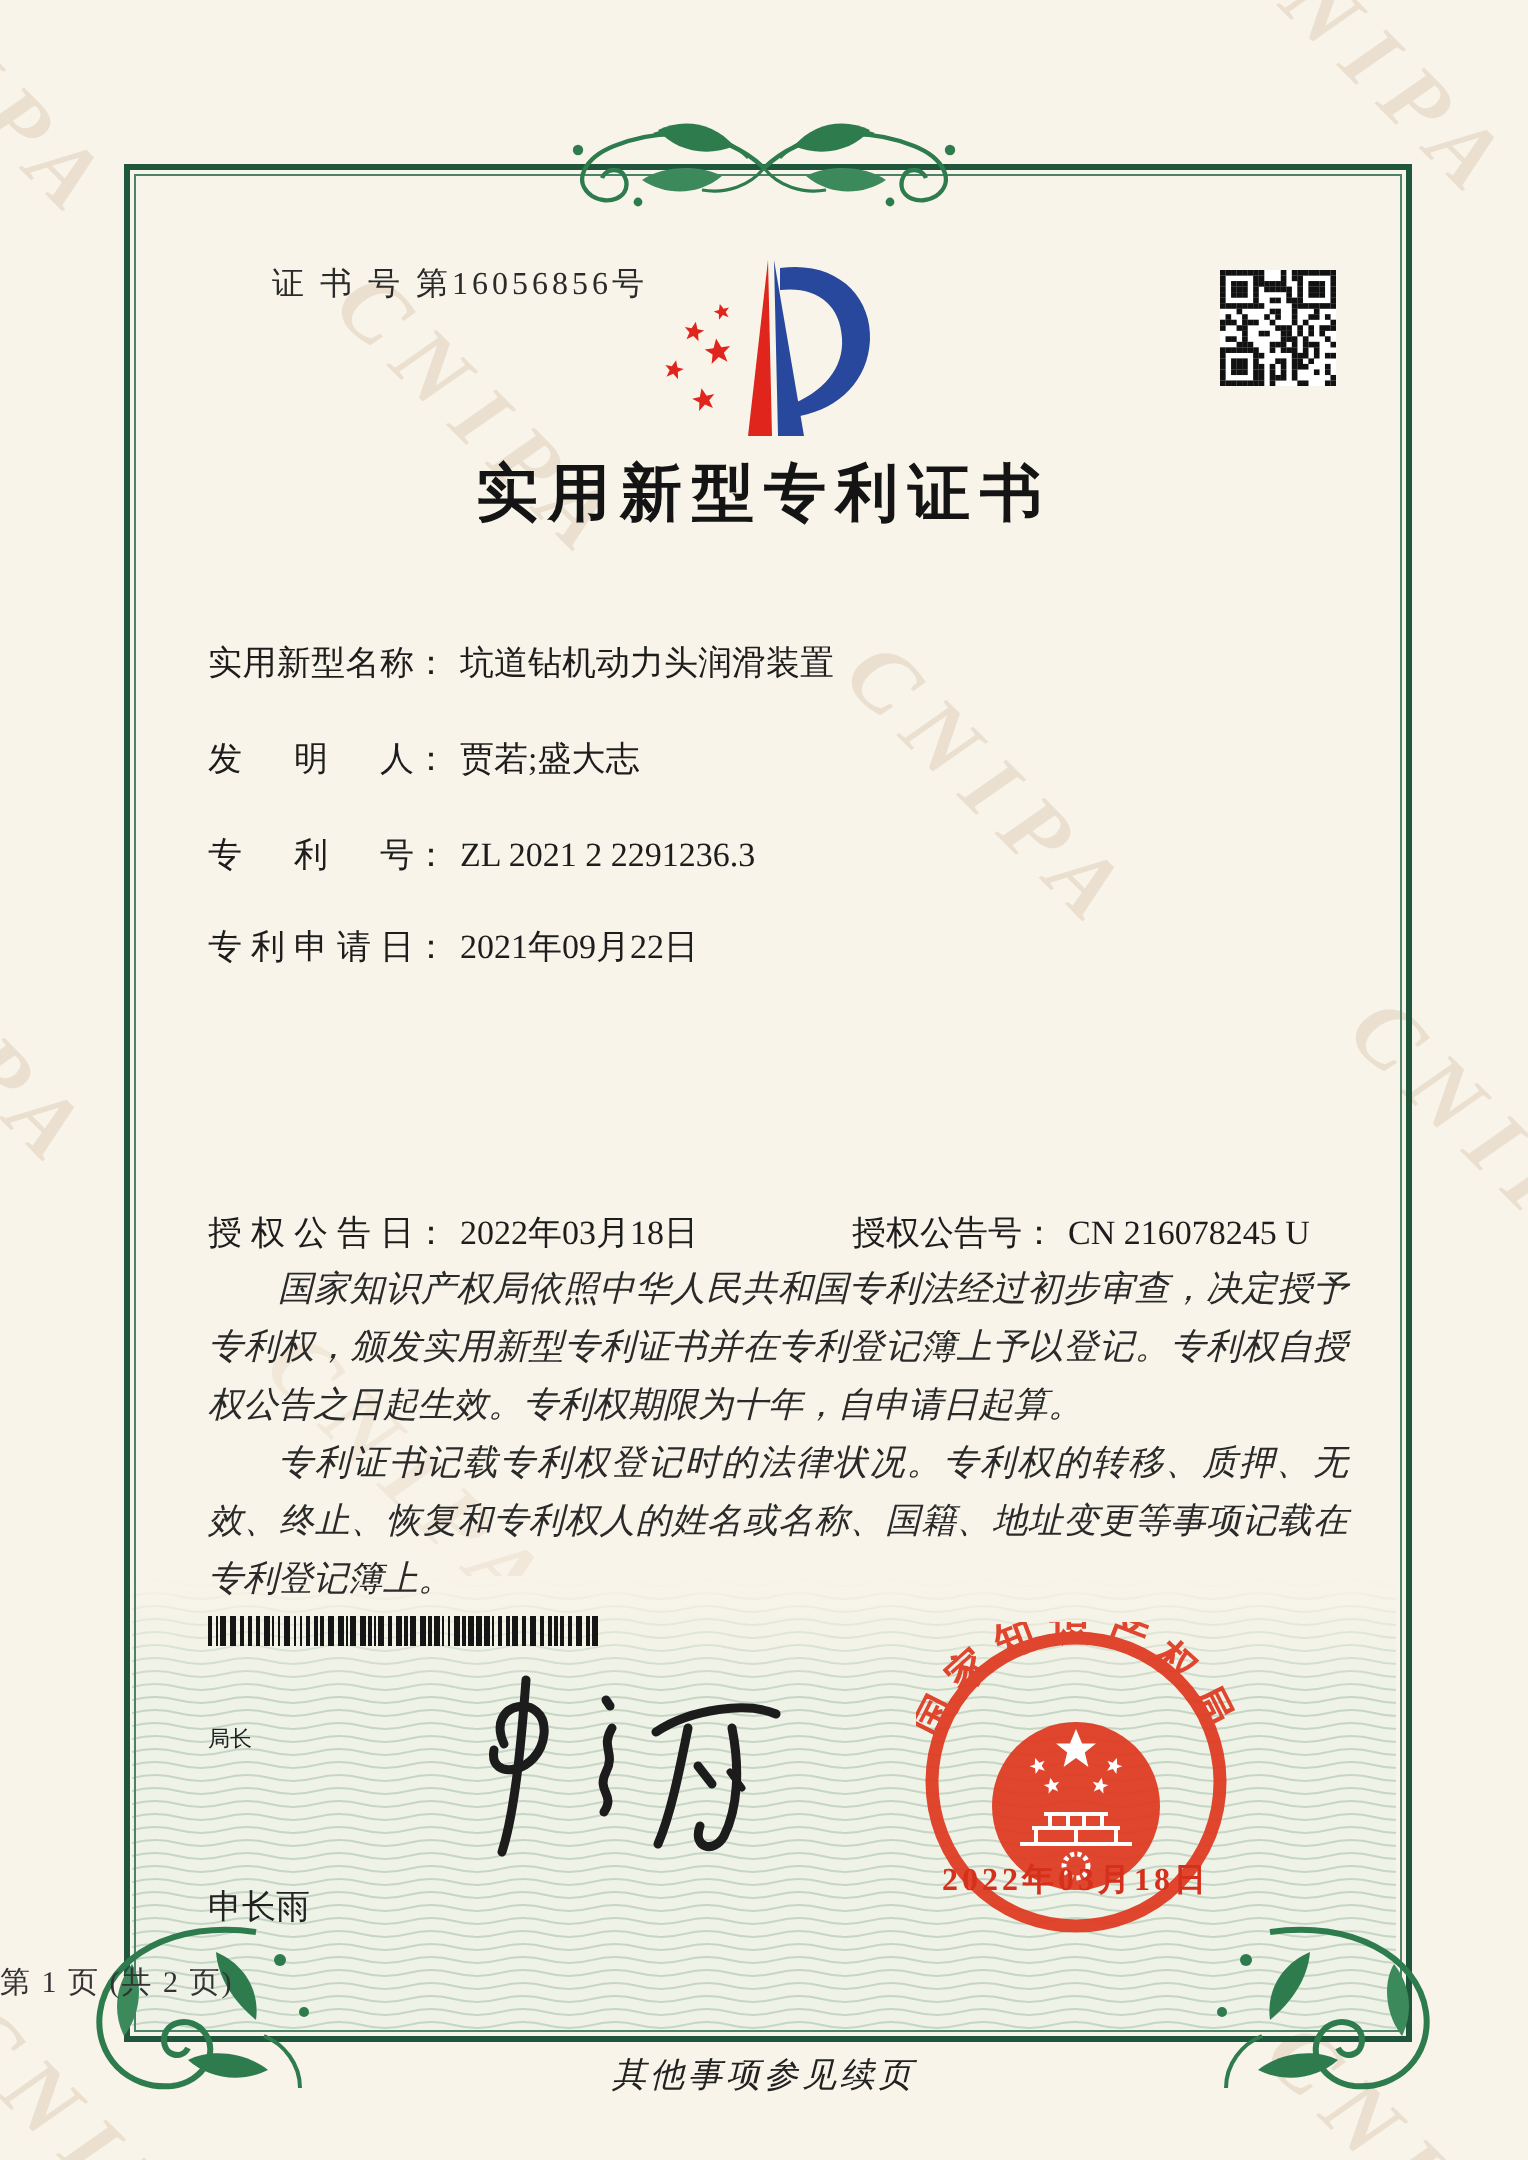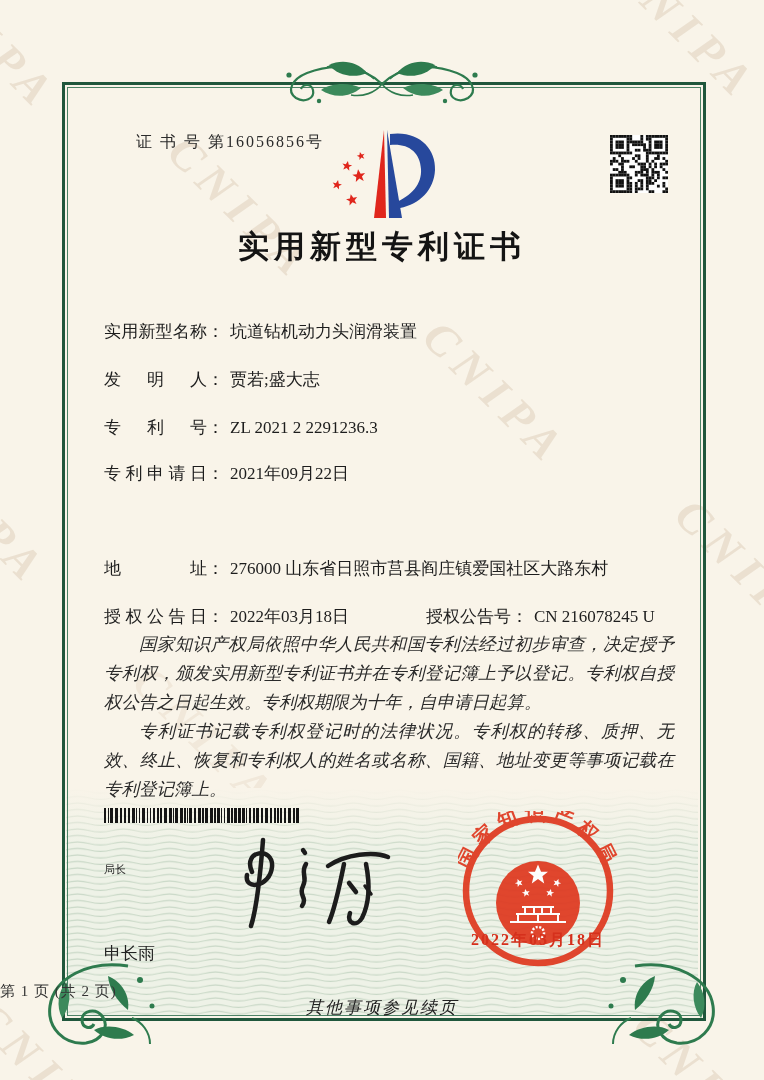--- a/index.html
+++ b/index.html
@@ -48,21 +48,21 @@
   .signer-name{position:absolute;left:104px;top:894px;font-family:"Liberation Sans","DejaVu Sans",sans-serif;
                font-size:17px;color:#222;z-index:4;margin-top:48px;}
   .signature{position:absolute;left:222px;top:834px;z-index:5;}
 
   .seal{position:absolute;left:458px;top:811px;z-index:5;opacity:.93;}
   .seal-date{position:absolute;left:454px;top:930px;width:168px;text-align:center;
              font-size:16px;font-weight:600;letter-spacing:2px;color:#d5301c;z-index:6;white-space:nowrap;}
 
   .page-info{position:absolute;left:0;top:982px;width:764px;text-align:left;
              font-size:15px;color:#333;z-index:4;letter-spacing:1px;}
-  .footer-note{position:absolute;left:0;top:996px;width:764px;text-align:center;
+  .footer-note{position:absolute;left:0;top:1026px;width:764px;text-align:center;
              font-size:17px;font-style:italic;color:#222;z-index:4;letter-spacing:2px;}
 </style>
 </head>
 <body>
 
 <div class="page">
 
   <span class="wm" style="left:-60px;top:-45px">CNIPA</span>
   <span class="wm" style="left:640px;top:-55px">CNIPA</span>
   <span class="wm" style="left:195px;top:125px">CNIPA</span>
@@ -377,23 +377,20 @@
   </div>
   <div class="frow" style="top:320px">
     <span class="flabel">实用新型名称</span><span class="fcolon">：</span><span class="fvalue">坑道钻机动力头润滑装置</span>
   </div>
   <div class="frow" style="top:416px">
     <span class="flabel">专利号</span><span class="fcolon">：</span><span class="fvalue">ZL 2021 2 2291236.3</span>
   </div>
   <div class="frow" style="top:462px">
     <span class="flabel">专利申请日</span><span class="fcolon">：</span><span class="fvalue">2021年09月22日</span>
   </div>
-  <div class="frow" style="top:557px">
-    <span class="flabel">地址</span><span class="fcolon">：</span><span class="fvalue">276000 山东省日照市莒县阎庄镇爱国社区大路东村</span>
-  </div>
   <div class="frow" style="top:605px">
     <span class="flabel">授权公告日</span><span class="fcolon">：</span><span class="fvalue">2022年03月18日</span>
     <span class="fpair2">
       <span>授权公告号</span><span class="fcolon">：</span><span>CN 216078245 U</span>
     </span>
   </div>
 
   <div class="body-text">
     <p>国家知识产权局依照中华人民共和国专利法经过初步审查，决定授予专利权，颁发实用新型专利证书并在专利登记簿上予以登记。专利权自授权公告之日起生效。专利权期限为十年，自申请日起算。</p>
     <p>专利证书记载专利权登记时的法律状况。专利权的转移、质押、无效、终止、恢复和专利权人的姓名或名称、国籍、地址变更等事项记载在专利登记簿上。</p>

